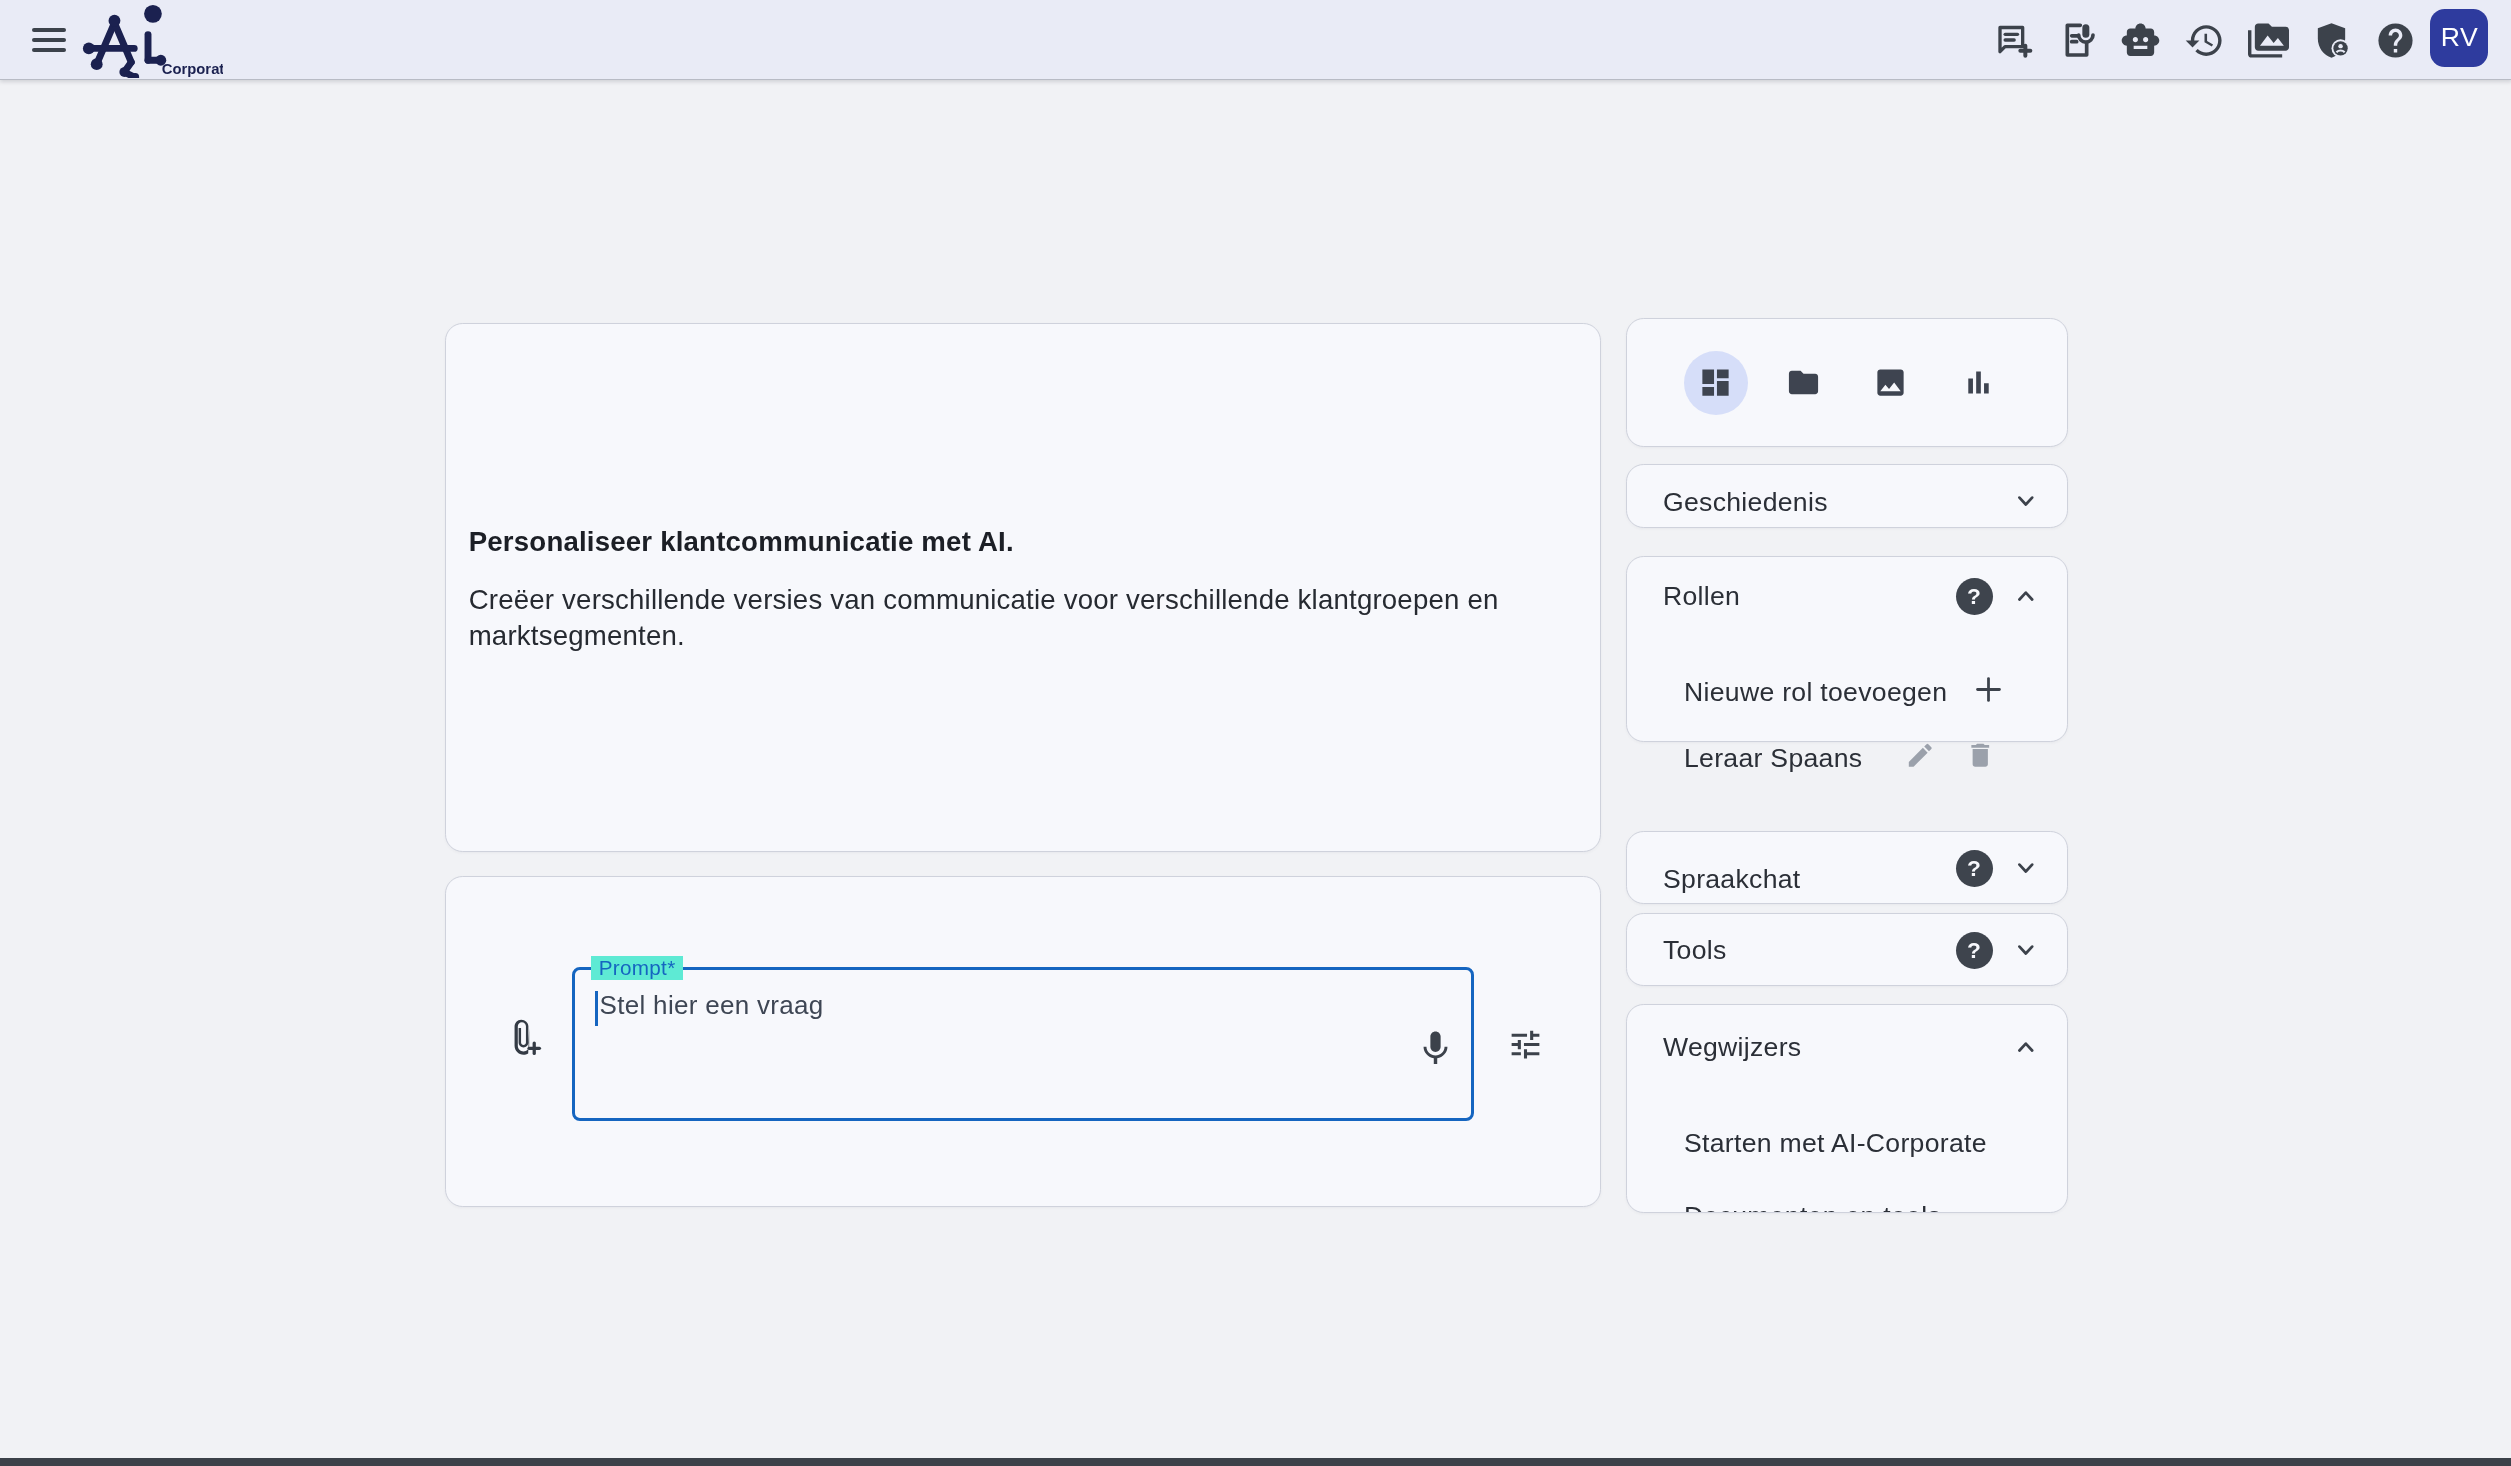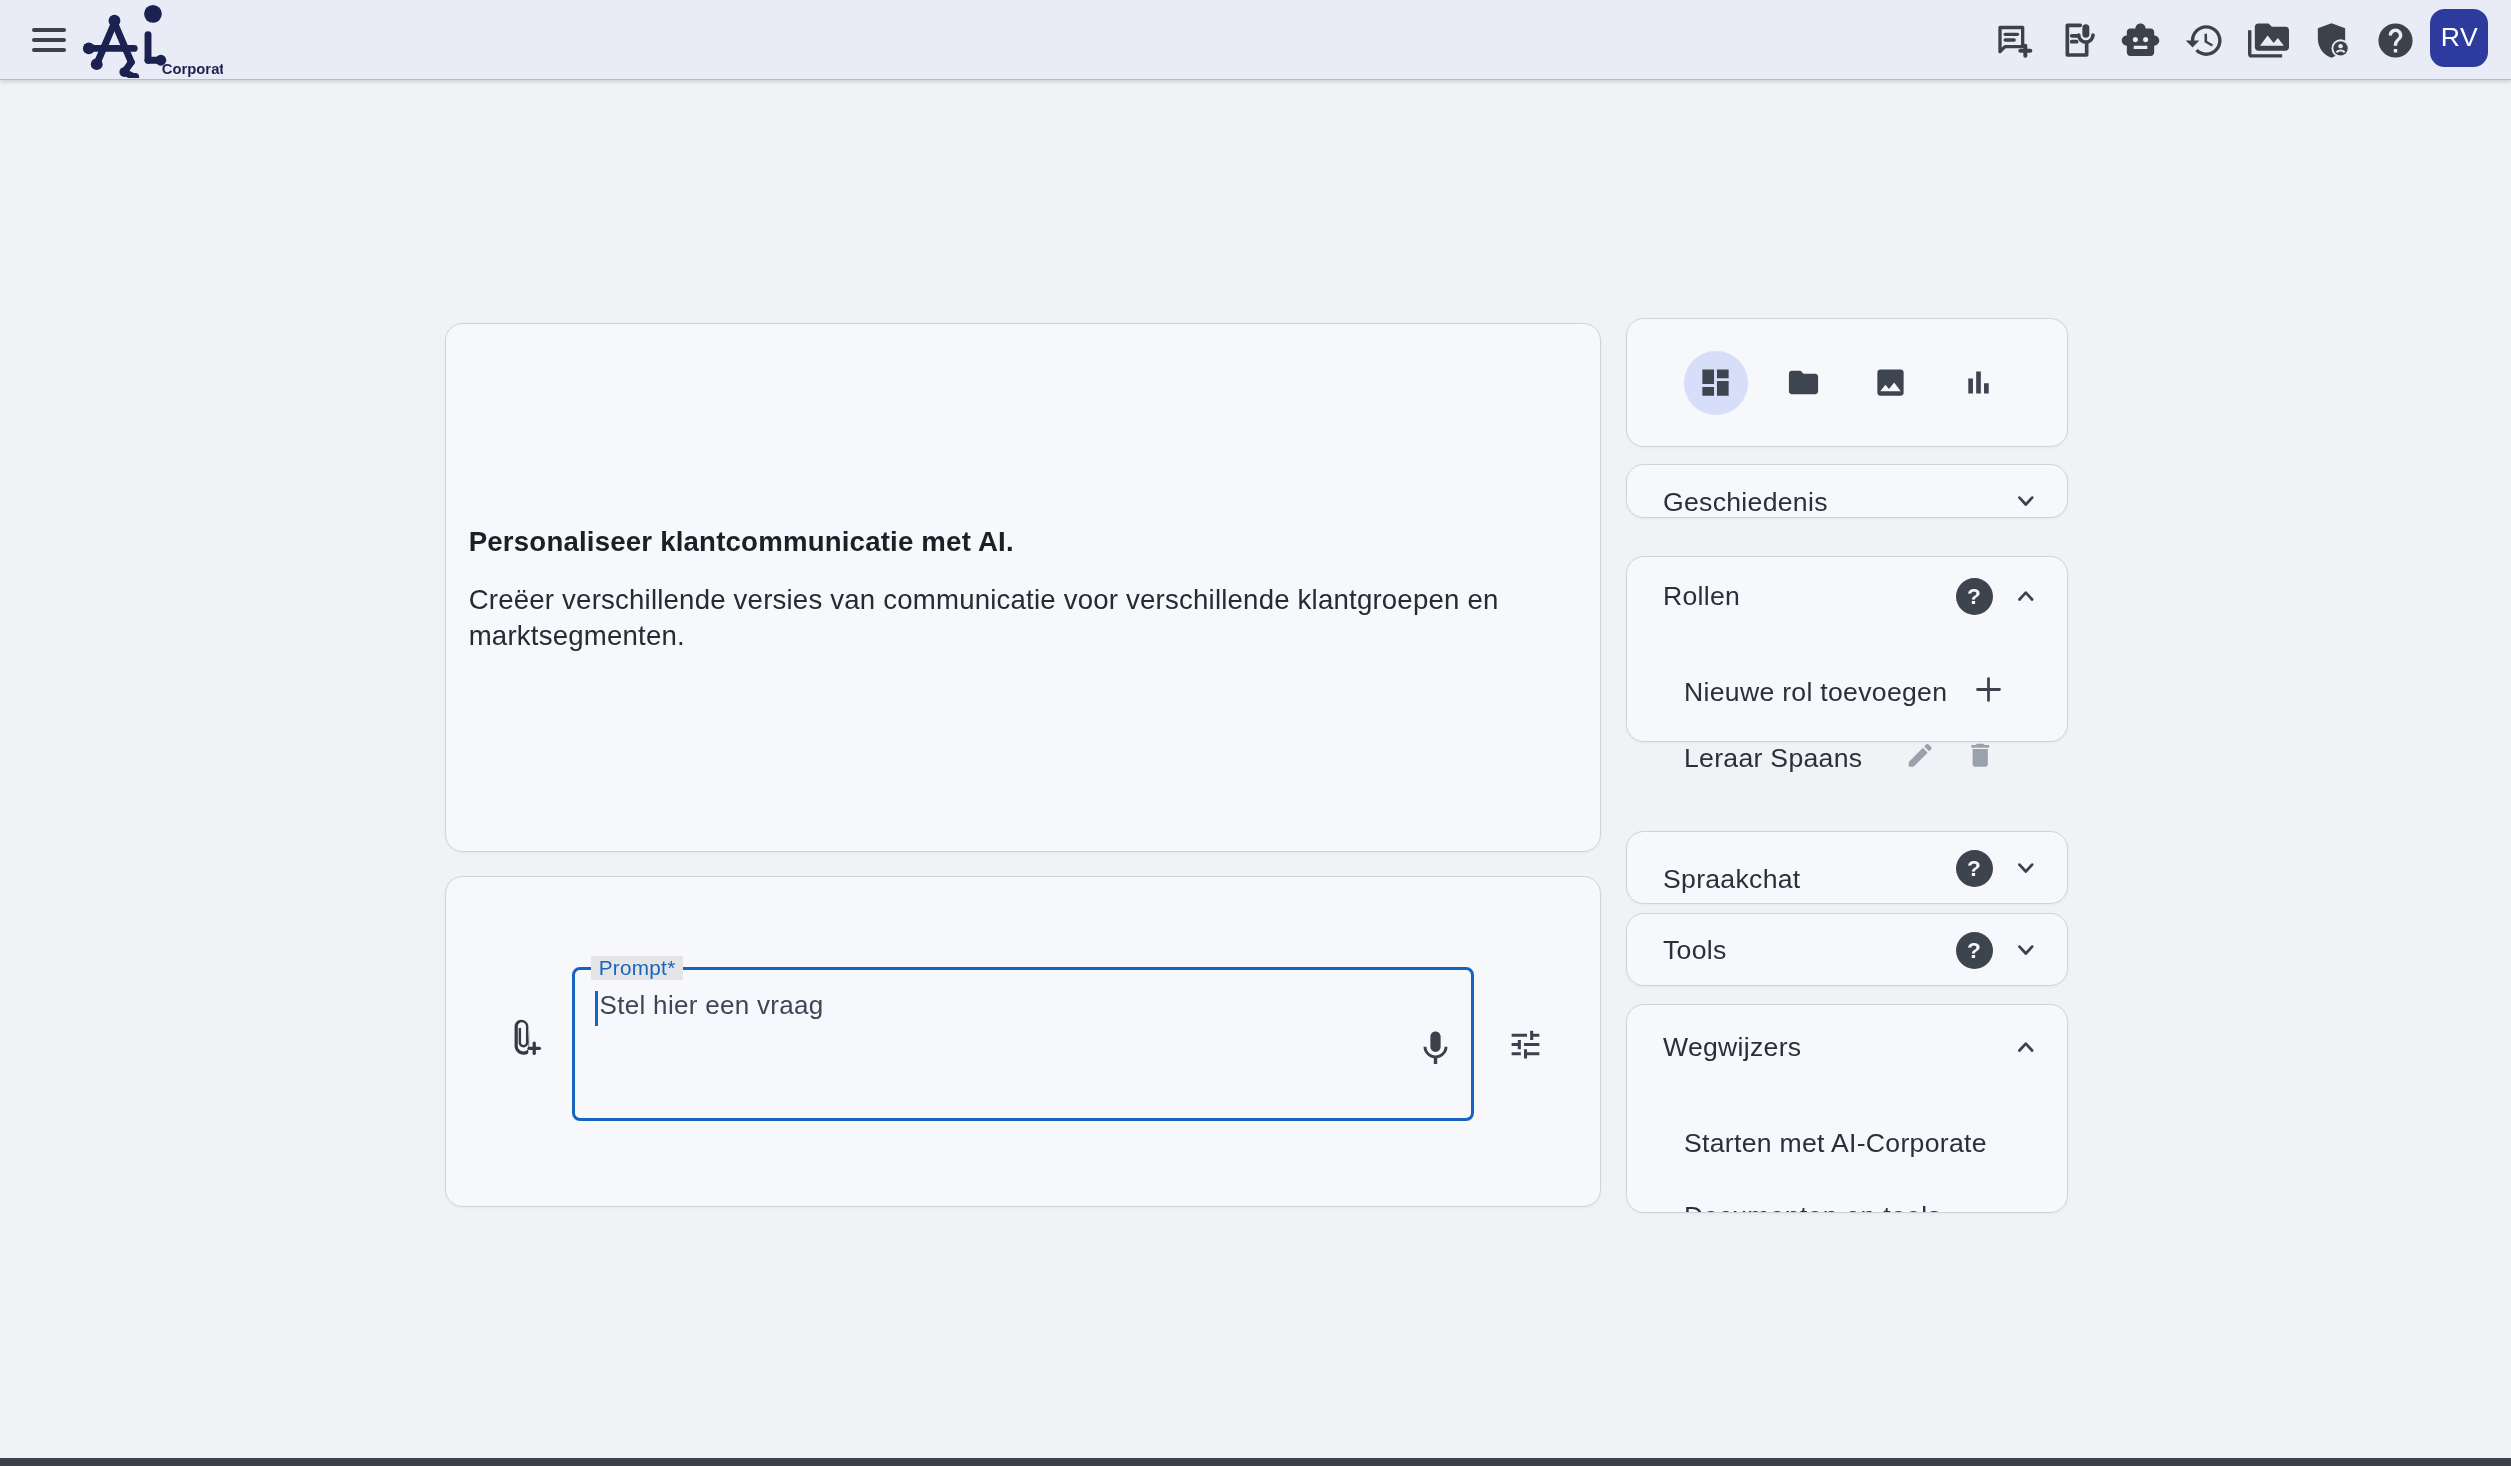--- a/index.html
+++ b/index.html
@@ -67,21 +67,21 @@
     position:absolute; left:52px; top:136px; width:51px; height:51px;
     display:flex; align-items:center; justify-content:center;
     background:none; border:none; cursor:pointer; color:#343b45;
   }
   .prompt-field {
     position:absolute; left:126px; top:90px; width:902px; height:154px;
     border:3px solid #1565c0; border-radius:7.9px;
   }
   .prompt-label {
     position:absolute; left:15.8px; top:-13.8px;
-    background:#e5e5e5; padding:0 7.9px;
+    background:#5eead4; padding:0 7.9px;
     font-size:20.7px; color:#1565c0; letter-spacing:0.3px;
   }
   .prompt-textarea {
     position:absolute; left:0; top:0; width:100%; height:100%;
     background:transparent; border:none; outline:none; resize:none;
     font-family:inherit; font-size:26px; color:#3e4654;
     padding:19.7px 69px 19.7px 24.6px; letter-spacing:0.3px;
   }
   .prompt-textarea::placeholder { color:#3e4654; opacity:1; }
   .caret {
@@ -120,21 +120,21 @@
   .sec-controls { position:absolute; right:21.7px; display:flex; align-items:center; gap:13.8px; }
   .help-dot {
     width:37px; height:37px; border-radius:50%; background:#3e444d;
     color:#f7f8fc; display:flex; align-items:center; justify-content:center;
     border:none; cursor:pointer; font-size:22.7px; font-weight:bold; font-family:inherit;
   }
   .chev-btn {
     width:39px; height:39px; display:flex; align-items:center; justify-content:center;
     background:none; border:none; cursor:pointer; color:#3c424b;
   }
-  .geschiedenis-card { top:464px; height:54px; }
+  .geschiedenis-card { top:464px; height:64px; }
   .geschiedenis-card .sec-label { top:21.7px; }
   .geschiedenis-card .sec-controls { top:16.7px; }
 
   .rollen-card { top:556px; height:186px; }
   .rollen-card .sec-label { top:23.6px; }
   .rollen-card .sec-controls { top:19.7px; }
   .row-item { position:absolute; left:57px; font-size:26.6px; color:#2b2f37; letter-spacing:0.3px; }
   .row-actions { position:absolute; display:flex; align-items:center; gap:21.7px; }
   .ghost-btn {
     width:43px; height:43px; display:flex; align-items:center; justify-content:center;

